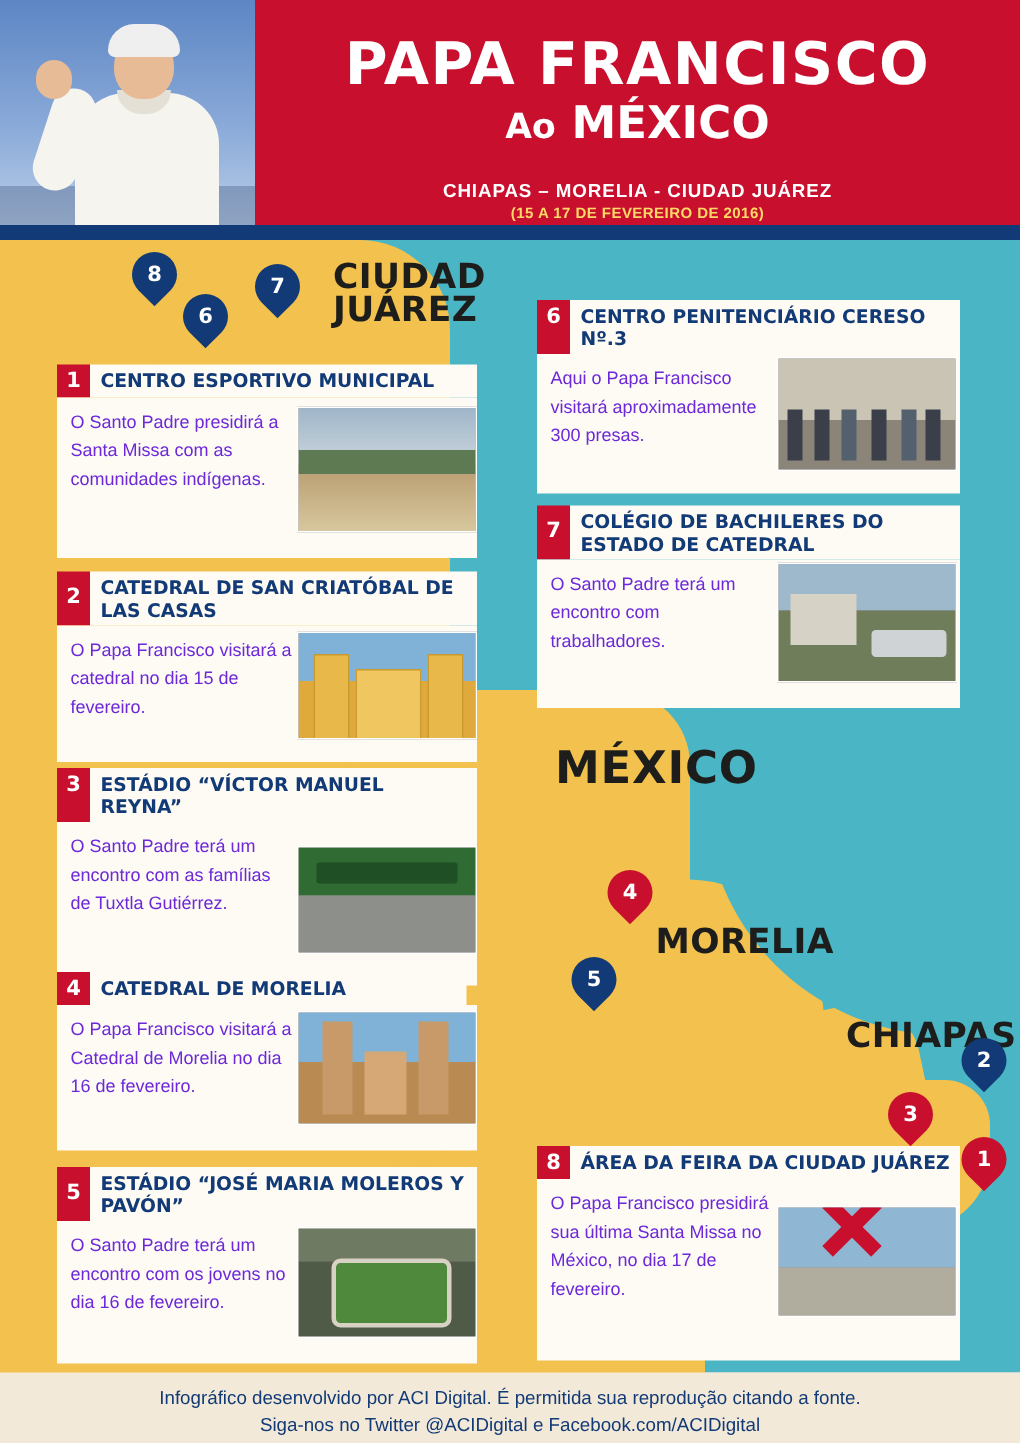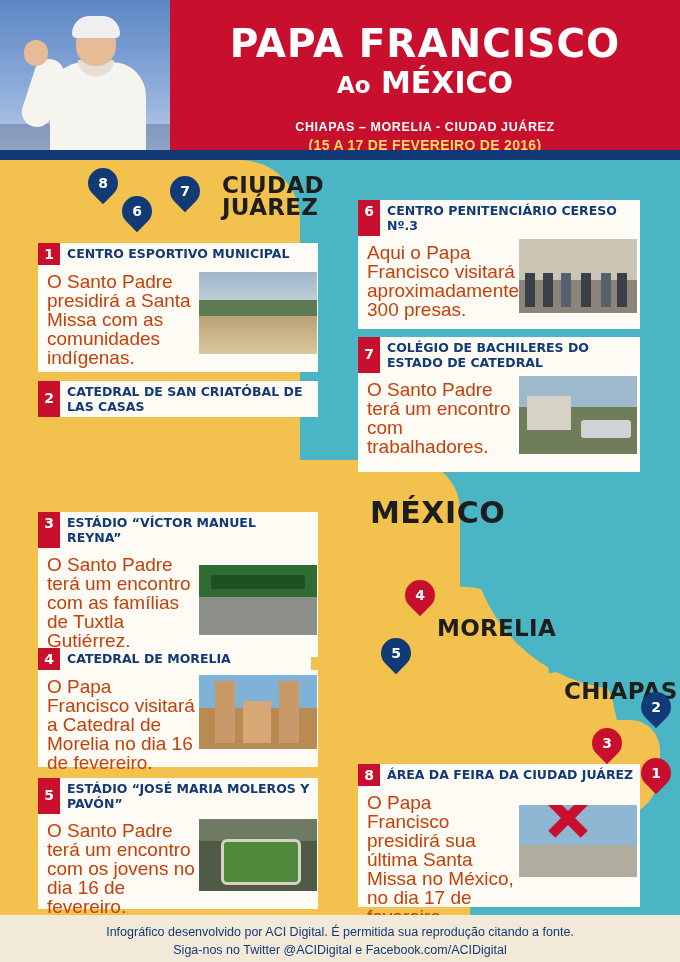--- a/index.html
+++ b/index.html
@@ -40,21 +40,21 @@
   }
   #title-sub{
     font-size:30px;font-weight:bold;line-height:34px;margin-top:2px;
     font-family:"DejaVu Sans", sans-serif;
   }
   #title-sub .small{font-size:23px;}
   #title-cities{
     font-size:12.5px;font-weight:bold;letter-spacing:.6px;margin-top:18px;color:#fff;
   }
   #title-dates{
-    font-size:14px;font-weight:bold;color:#ffd966;margin-top:3px;letter-spacing:.3px;
+    font-size:10px;font-weight:bold;color:#ffd966;margin-top:3px;letter-spacing:.3px;
   }
   #header-stripe{
     position:absolute;left:0;top:150px;width:680px;height:10px;background:#123a76;
   }
   
   #map{
     position:absolute;left:0;top:160px;width:680px;height:755px;
     background:#4ab5c4;
   }
   .land{
@@ -104,21 +104,21 @@
   }
   .card-num{
     width:22px;min-width:22px;background:#c8102e;color:#fff;font-weight:bold;font-size:14px;
     text-align:center;line-height:22px;font-family:"DejaVu Sans", sans-serif;
   }
   .card-title{
     background:#fdfbf4;color:#123a76;font-weight:bold;font-size:12.5px;
     padding:3px 6px 3px 7px;line-height:15px;font-family:"DejaVu Sans", sans-serif;
   }
   .card-body{
-    background:#fdfbf4;color:#c2410c;font-size:19px;line-height:19px;
+    background:#fdfbf4;color:#6d28d9;font-size:12px;line-height:19px;
     padding:7px 8px 8px 9px;position:relative;
   }
   .card-body .txt{display:block;max-width:100%;}
   .thumb{
     position:absolute;border:1px solid #fff;overflow:hidden;background:#888;
   }
   .thumb .sky{position:absolute;left:0;top:0;right:0;height:45%;}
   .thumb .ground{position:absolute;left:0;bottom:0;right:0;height:55%;}
   .thumb .obj{position:absolute;}
 
@@ -220,20 +220,30 @@
       <div class="obj" style="left:0;top:28px;width:118px;height:16px;background:#5d7a52;"></div>
     </div>
   </div>
 </div>
 
 <div class="card" style="left:38px;top:381px;width:280px;">
   <div class="card-head">
     <div class="card-num" style="line-height:34px;">2</div>
     <div class="card-title" style="width:258px;">CATEDRAL DE SAN CRIATÓBAL DE LAS CASAS</div>
   </div>
+  <div class="card-body" style="height:76px;">
+    <span class="txt" style="width:150px;display:inline-block;">O Papa Francisco visitará a catedral no dia 15 de fevereiro.</span>
+    <div class="thumb" style="left:160px;top:4px;width:118px;height:70px;">
+      <div class="sky" style="background:#7fb2d6;"></div>
+      <div class="ground" style="background:#e0a93c;"></div>
+      <div class="obj" style="left:10px;top:14px;width:22px;height:56px;background:#e8b94a;border:1px solid #c89a2e;"></div>
+      <div class="obj" style="left:86px;top:14px;width:22px;height:56px;background:#e8b94a;border:1px solid #c89a2e;"></div>
+      <div class="obj" style="left:38px;top:24px;width:42px;height:46px;background:#f0c660;border:1px solid #c89a2e;"></div>
+    </div>
+  </div>
 </div>
 
 <div class="card" style="left:38px;top:512px;width:280px;">
   <div class="card-head">
     <div class="card-num">3</div>
     <div class="card-title" style="width:258px;">ESTÁDIO “VÍCTOR MANUEL REYNA”</div>
   </div>
   <div class="card-body" style="height:94px;">
     <span class="txt" style="width:150px;display:inline-block;">O Santo Padre terá um encontro com as famílias de Tuxtla Gutiérrez.</span>
     <div class="thumb" style="left:160px;top:16px;width:118px;height:70px;">

